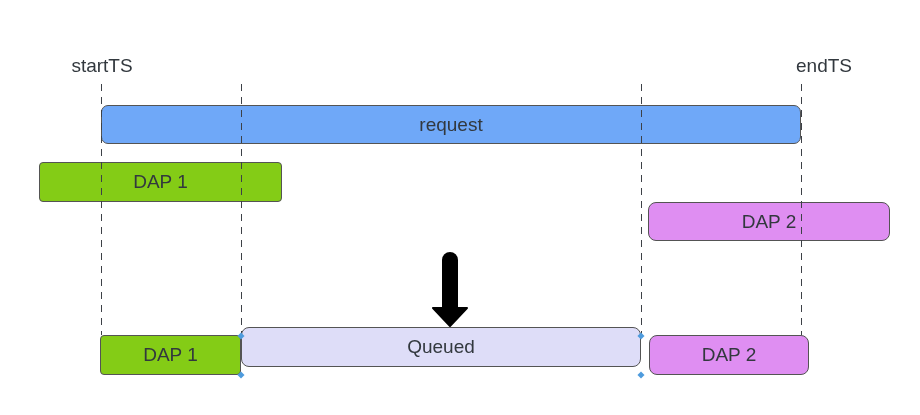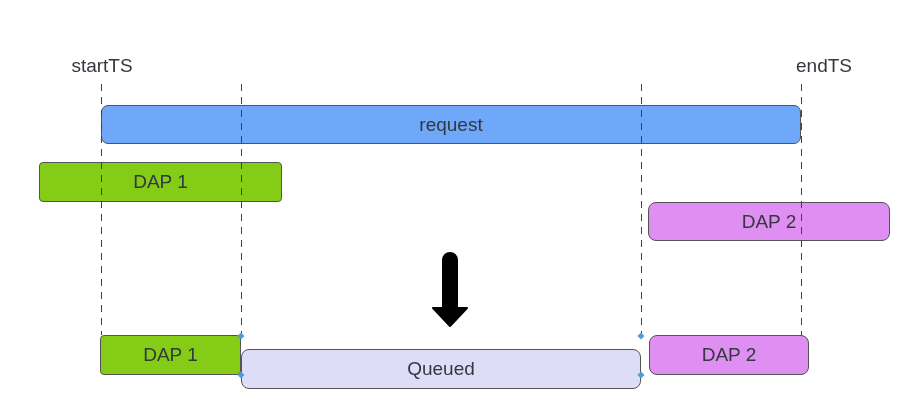--- a/index.html
+++ b/index.html
@@ -46,21 +46,21 @@
     background: #6FA8F8;
     border-radius: 7px;
   }
   .bar.fill-dap   { background: #84cc16; border-radius: 4px; }
   .bar.fill-dap2  { background: #DF8EF2; border-radius: 8px; margin-left: 8px; }
   .bar.fill-queue { background: #DEDDF8; border-radius: 8px; }
 
   .bar.top-dap1    { left: 39px;  top: 162px; width: 243px; height: 40px; }
   .bar.top-dap2    { left: 640px; top: 202px; width: 242px; height: 39px; }
   .bar.bottom-dap1 { left: 100px; top: 335px; width: 141px; height: 40px; }
-  .bar.bottom-queued { left: 241px; top: 349px; width: 400px; height: 40px; }
+  .bar.bottom-queued { left: 241px; top: 327px; width: 400px; height: 40px; }
   .bar.bottom-dap2 { left: 641px; top: 335px; width: 160px; height: 40px; }
 
   svg.guides {
     position: absolute;
     left: 0; top: 0;
     z-index: 5;
     pointer-events: none;
   }
   svg.guides line {
     stroke: #3D4147;

